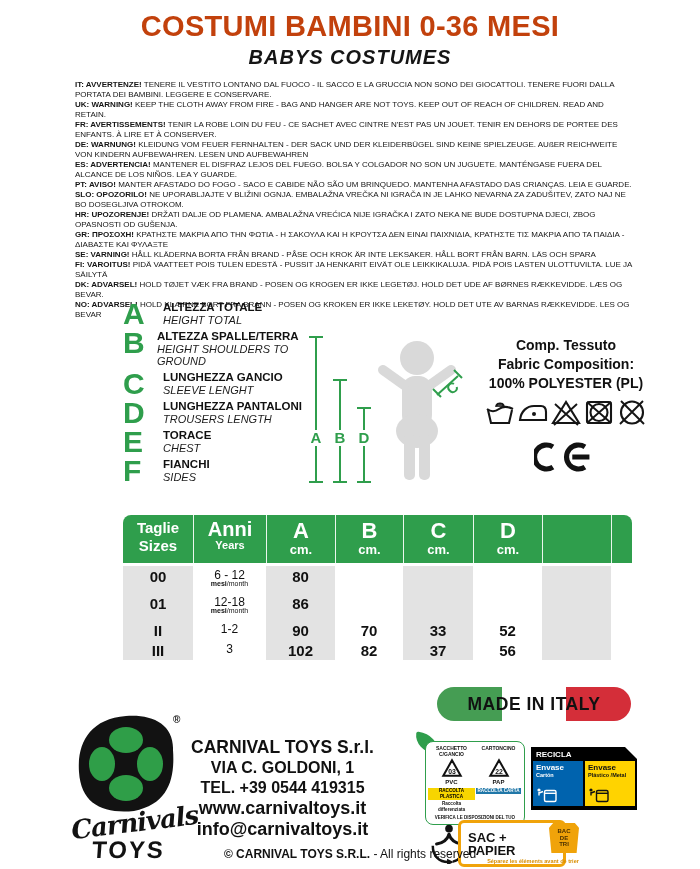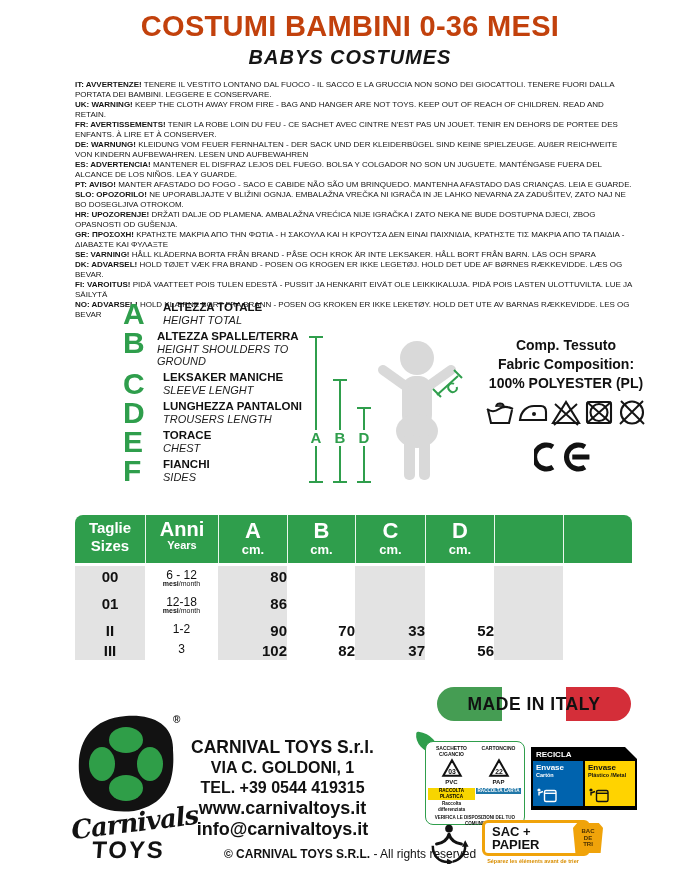--- a/index.html
+++ b/index.html
@@ -26,37 +26,37 @@
   .leg-en { font-size:11px; font-style:italic; font-weight:500; line-height:12px; color:#1c1c1c; }
   
   .diagram { position:absolute; top:331px; left:301px; }
   
   .fabric { position:absolute; top:336px; left:468px; width:196px; text-align:center; }
   .fab-line { font-size:14px; font-weight:800; line-height:19px; }
   .care-row { display:flex; justify-content:center; gap:1px; margin-top:5px; }
   .ce-wrap { margin-top:16px; text-align:center; }
   
   .size-table { position:absolute; top:515px; left:75px; width:557px; }
-  .thead, .tbody { display:grid; grid-template-columns:70px 73px 69px 68px 70px 69px 69px 69px; }
+  .thead, .tbody { display:grid; grid-template-columns:70px 73px 69px 68px 70px 69px 69px 69px;margin-left:48px; }
   .thead { background:#2f9e4c; height:48px; border-radius:8px 8px 0 0; overflow:hidden; }
   .th { color:#fff; text-align:center; padding-top:4px; border-left:1.5px solid rgba(255,255,255,.9); }
   .th:first-child { border-left:none; }
   .th-l1 { font-size:15px; font-weight:600; line-height:18px; }
   .th-anni { font-size:20px; font-weight:800; line-height:20px; }
   .th-years { font-size:11px; font-weight:600; line-height:12px; }
   .th-letter { font-size:22px; font-weight:800; line-height:24px; }
   .th-unit { font-size:13px; font-weight:600; line-height:14px; }
   .tbody { margin-top:3px; grid-template-rows:27px 27px 20px 20px; }
   .td { text-align:center; line-height:1; padding-top:3px; }
   .td:nth-child(8n+1), .td:nth-child(8n+3), .td:nth-child(8n+5), .td:nth-child(8n+7) { background:#e3e3e3; }
   .td-size { font-size:15px; font-weight:800; }
   .td-age-main { font-size:12px; font-weight:500; }
   .td-age-sub { font-size:7px; font-weight:400; margin-top:-1px; }
   .td-age-sub b { font-weight:800; }
-  .td-val { font-size:15px; font-weight:600;text-align:right; }
+  .td-val { font-size:15px; font-weight:600; }
   
   .made { position:absolute; top:687px; left:437px; width:194px; height:34px;
     border-radius:17px; overflow:hidden; box-shadow:0 0 0 2px #fff; }
   .flag { display:flex; width:100%; height:100%; }
   .flag .g { width:33.5%; background:#459d53; } .flag .w { width:33%; background:#fff; }
   .flag .r { width:33.5%; background:#d42e39; }
   .made-text { position:absolute; inset:0; display:flex; align-items:center; justify-content:center;
     font-size:17.5px; font-weight:900; letter-spacing:.5px; color:#111; }
   
   .logo { position:absolute; top:714px; left:76px; width:114px; height:150px; }
@@ -93,21 +93,21 @@
   .rec-head { color:#fff; font-size:8px; font-weight:800; line-height:11px; padding-left:3px; }
   .rec-panels { display:flex; gap:2px; margin-top:1px; height:45px; }
   .rec-panel { flex:1; padding:2px 3px; position:relative; }
   .rec-blue { background:#0063ae; color:#fff; }
   .rec-yellow { background:#ffd300; color:#111; }
   .rec-l1 { font-size:8px; font-weight:800; line-height:9px; }
   .rec-l2 { font-size:5.5px; font-weight:700; line-height:6px; }
   .rec-icon { position:absolute; left:3px; bottom:2px; }
   
   .triman { position:absolute; top:822px; left:428px; }
-  .sac-box { position:absolute; top:820px; left:482px; width:108px; height:36px;
+  .sac-box { position:absolute; top:820px; left:458px; width:108px; height:47px;
     border:3px solid #f0a30a; border-radius:6px; background:#fff;
     display:flex; align-items:center; padding-left:7px; }
   .sac-text { font-size:13px; font-weight:900; line-height:13px; color:#111; }
   .bac { position:absolute; right:-16px; top:0; width:30px; height:30px; background:#f0a30a;
     clip-path:polygon(14% 0, 86% 0, 100% 16%, 92% 100%, 8% 100%, 0 16%);
     display:flex; flex-direction:column; align-items:center; justify-content:center; }
   .bac div { font-size:6px; font-weight:900; line-height:6.5px; color:#4a3000; }
   .sac-foot { position:absolute; top:858px; left:470px; width:126px; text-align:center;
     font-size:5.5px; font-weight:700; color:#d98e00; }
   
@@ -126,22 +126,22 @@
     <p><b>IT: AVVERTENZE!</b> <span>TENERE IL VESTITO LONTANO DAL FUOCO - IL SACCO E LA GRUCCIA NON SONO DEI GIOCATTOLI. TENERE FUORI DALLA PORTATA DEI BAMBINI. LEGGERE E CONSERVARE.</span></p>
     <p><b>UK: WARNING!</b> <span>KEEP THE CLOTH AWAY FROM FIRE - BAG AND HANGER ARE NOT TOYS. KEEP OUT OF REACH OF CHILDREN. READ AND RETAIN.</span></p>
     <p><b>FR: AVERTISSEMENTS!</b> <span>TENIR LA ROBE LOIN DU FEU - CE SACHET AVEC CINTRE N'EST PAS UN JOUET. TENIR EN DEHORS DE PORTEE DES ENFANTS. À LIRE ET À CONSERVER.</span></p>
     <p><b>DE: WARNUNG!</b> <span>KLEIDUNG VOM FEUER FERNHALTEN - DER SACK UND DER KLEIDERBÜGEL SIND KEINE SPIELZEUGE. AUßER REICHWEITE VON KINDERN AUFBEWAHREN. LESEN UND AUFBEWAHREN</span></p>
     <p><b>ES: ADVERTENCIA!</b> <span>MANTENER EL DISFRAZ LEJOS DEL FUEGO. BOLSA Y COLGADOR NO SON UN JUGUETE. MANTÉNGASE FUERA DEL ALCANCE DE LOS NIÑOS. LEA Y GUARDE.</span></p>
     <p><b>PT: AVISO!</b> <span>MANTER AFASTADO DO FOGO - SACO E CABIDE NÃO SÃO UM BRINQUEDO. MANTENHA AFASTADO DAS CRIANÇAS. LEIA E GUARDE.</span></p>
     <p><b>SLO: OPOZORILO!</b> <span>NE UPORABLJAJTE V BLIŽINI OGNJA. EMBALAŽNA VREČKA NI IGRAČA IN JE LAHKO NEVARNA ZA ZADUŠITEV, ZATO NAJ NE BO DOSEGLJIVA OTROKOM.</span></p>
     <p><b>HR: UPOZORENJE!</b> <span>DRŽATI DALJE OD PLAMENA. AMBALAŽNA VREĆICA NIJE IGRAČKA I ZATO NEKA NE BUDE DOSTUPNA DJECI, ZBOG OPASNOSTI OD GUŠENJA.</span></p>
     <p><b>GR: ΠΡΟΣΟΧΗ!</b> <span>ΚΡΑΤΗΣΤΕ ΜΑΚΡΙΑ ΑΠΟ ΤΗΝ ΦΩΤΙΑ - Η ΣΑΚΟΥΛΑ ΚΑΙ Η ΚΡΟΥΤΣΑ ΔΕΝ ΕΙΝΑΙ ΠΑΙΧΝΙΔΙΑ, ΚΡΑΤΗΣΤΕ ΤΙΣ ΜΑΚΡΙΑ ΑΠΟ ΤΑ ΠΑΙΔΙΑ - ΔΙΑΒΑΣΤΕ ΚΑΙ ΦΥΛΑΞΤΕ</span></p>
     <p><b>SE: VARNING!</b> <span>HÅLL KLÄDERNA BORTA FRÅN BRAND - PÅSE OCH KROK ÄR INTE LEKSAKER. HÅLL BORT FRÅN BARN. LÄS OCH SPARA</span></p>
+    <p><b>FI: VAROITUS!</b> <span>PIDÄ VAATTEET POIS TULEN EDESTÄ - PUSSIT JA HENKARIT EIVÄT OLE LEIKKIKALUJA. PIDÄ POIS LASTEN ULOTTUVILTA. LUE JA SÄILYTÄ</span></p>
     <p><b>DK: ADVARSEL!</b> <span>HOLD TØJET VÆK FRA BRAND - POSEN OG KROGEN ER IKKE LEGETØJ. HOLD DET UDE AF BØRNES RÆKKEVIDDE. LÆS OG BEVAR.</span></p>
-    <p><b>FI: VAROITUS!</b> <span>PIDÄ VAATTEET POIS TULEN EDESTÄ - PUSSIT JA HENKARIT EIVÄT OLE LEIKKIKALUJA. PIDÄ POIS LASTEN ULOTTUVILTA. LUE JA SÄILYTÄ</span></p>
     <p><b>NO: ADVARSEL!</b> <span>HOLD KLÆRNE BORT FRA BRANN - POSEN OG KROKEN ER IKKE LEKETØY. HOLD DET UTE AV BARNAS RÆKKEVIDDE. LES OG BEVAR</span></p>
   </div>
 
   <div class="legend">
     <div class="leg-item">
       <div class="leg-letter">A</div>
       <div>
           <div class="leg-it">ALTEZZA TOTALE</div>
            <div class="leg-en">HEIGHT TOTAL</div>
         </div>
@@ -149,21 +149,21 @@
     <div class="leg-item">
       <div class="leg-letter">B</div>
       <div>
           <div class="leg-it">ALTEZZA SPALLE/TERRA</div>
            <div class="leg-en">HEIGHT SHOULDERS TO GROUND</div>
         </div>
     </div>
     <div class="leg-item">
       <div class="leg-letter">C</div>
       <div>
-          <div class="leg-it">LEKSAKER MANICHE</div>
+          <div class="leg-it">LUNGHEZZA GANCIO</div>
            <div class="leg-en">SLEEVE LENGHT</div>
         </div>
     </div>
     <div class="leg-item">
       <div class="leg-letter">D</div>
       <div>
           <div class="leg-it">LUNGHEZZA PANTALONI</div>
            <div class="leg-en">TROUSERS LENGTH</div>
         </div>
     </div>

